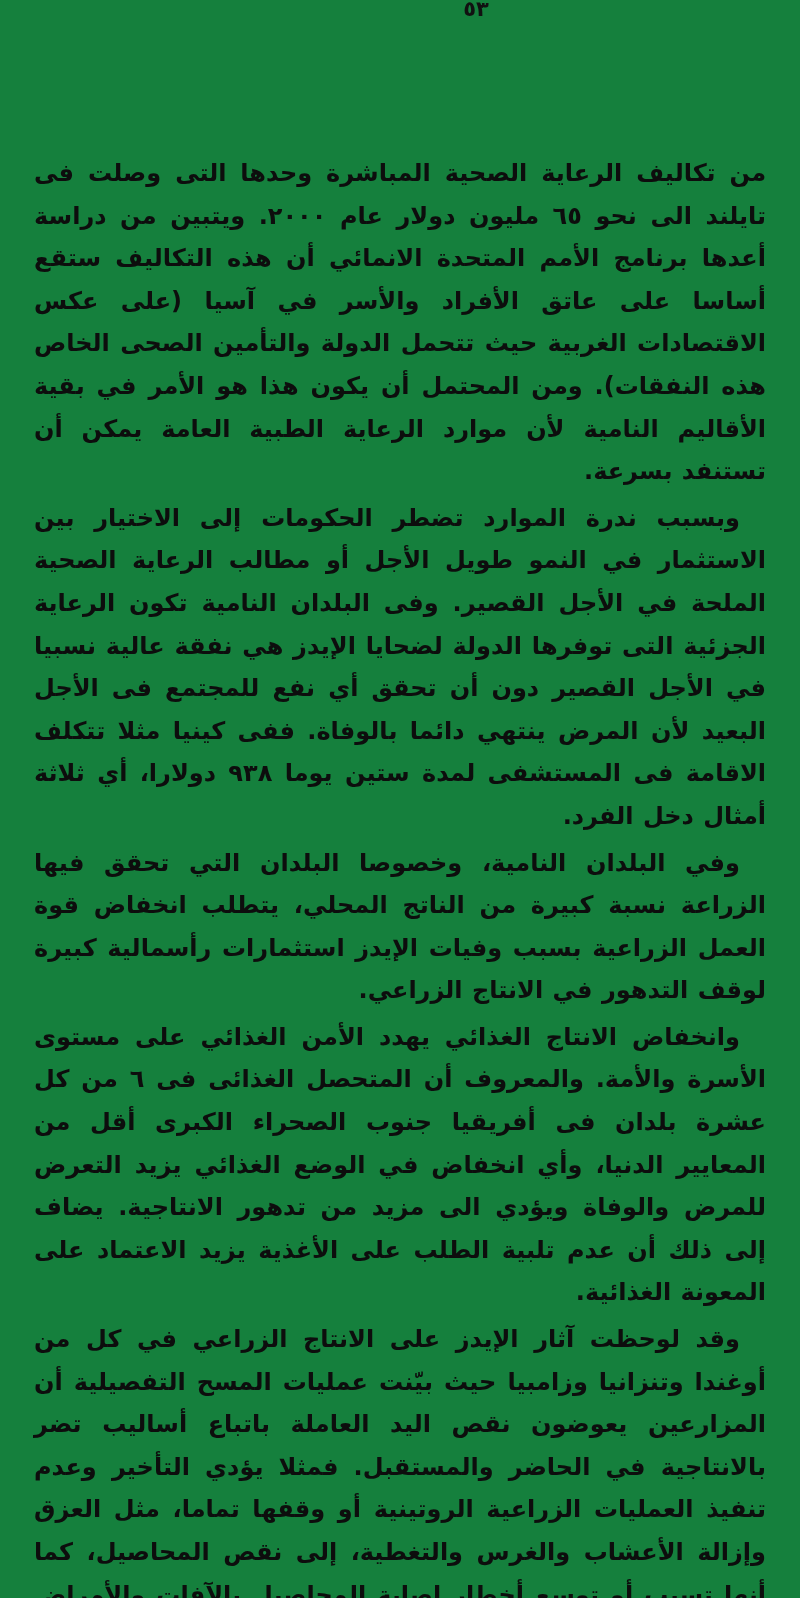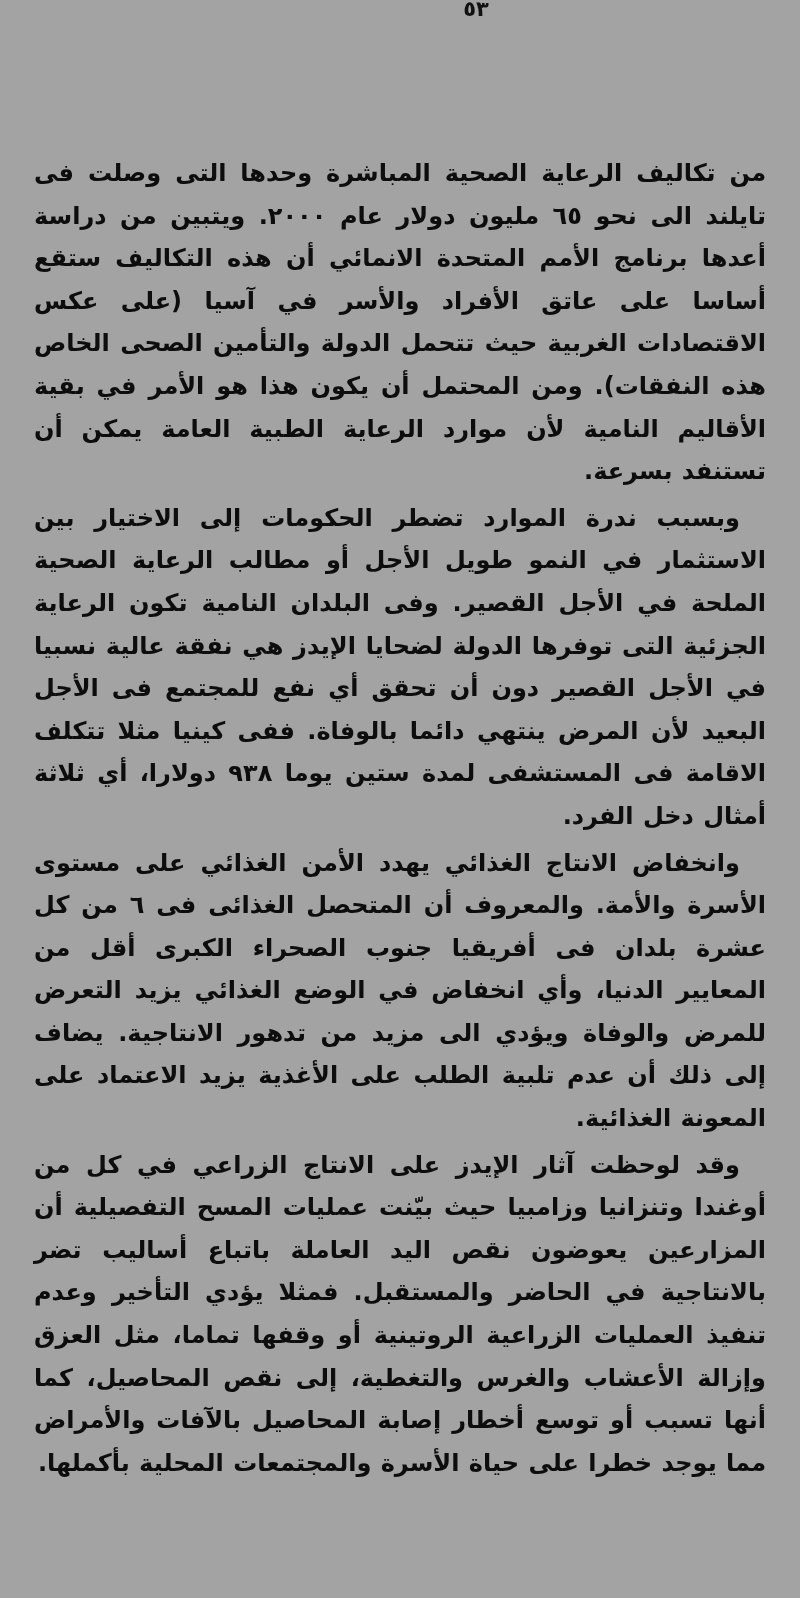--- a/index.html
+++ b/index.html
@@ -4,21 +4,21 @@
 <style>
   html, body {
     margin: 0;
     padding: 0;
     background: #ffffff;
   }
   .page {
     position: relative;
     width: 800px;
     height: 1598px;
-    background: #a3a3a3;
+    background: #15803d;
     overflow: hidden;
     font-family: "DejaVu Sans", sans-serif;
     color: #0d0d0d;
   }
   .page-number {
     position: absolute;
     top: -3px;
     left: 446px;
     width: 60px;
     text-align: center;
@@ -53,18 +53,19 @@
 </head>
 <body>
 
 <div class="page">
 
   <div class="page-number">٥٣</div>
 
   <div class="text-block">
     <p class="para">من تكاليف الرعاية الصحية المباشرة وحدها التى وصلت فى تايلند الى نحو ٦٥ مليون دولار عام ٢٠٠٠. ويتبين من دراسة أعدها برنامج الأمم المتحدة الانمائي أن هذه التكاليف ستقع أساسا على عاتق الأفراد والأسر في آسيا (على عكس الاقتصادات الغربية حيث تتحمل الدولة والتأمين الصحى الخاص هذه النفقات). ومن المحتمل أن يكون هذا هو الأمر في بقية الأقاليم النامية لأن موارد الرعاية الطبية العامة يمكن أن تستنفد بسرعة.</p>
     <p class="para indent">وبسبب ندرة الموارد تضطر الحكومات إلى الاختيار بين الاستثمار في النمو طويل الأجل أو مطالب الرعاية الصحية الملحة في الأجل القصير. وفى البلدان النامية تكون الرعاية الجزئية التى توفرها الدولة لضحايا الإيدز هي نفقة عالية نسبيا في الأجل القصير دون أن تحقق أي نفع للمجتمع فى الأجل البعيد لأن المرض ينتهي دائما بالوفاة. ففى كينيا مثلا تتكلف الاقامة فى المستشفى لمدة ستين يوما ٩٣٨ دولارا، أي ثلاثة أمثال دخل الفرد.</p>
+    <p class="para indent">وفي البلدان النامية، وخصوصا البلدان التي تحقق فيها الزراعة نسبة كبيرة من الناتج المحلي، يتطلب انخفاض قوة العمل الزراعية بسبب وفيات الإيدز استثمارات رأسمالية كبيرة لوقف التدهور في الانتاج الزراعي.</p>
     <p class="para indent">وانخفاض الانتاج الغذائي يهدد الأمن الغذائي على مستوى الأسرة والأمة. والمعروف أن المتحصل الغذائى فى ٦ من كل عشرة بلدان فى أفريقيا جنوب الصحراء الكبرى أقل من المعايير الدنيا، وأي انخفاض في الوضع الغذائي يزيد التعرض للمرض والوفاة ويؤدي الى مزيد من تدهور الانتاجية. يضاف إلى ذلك أن عدم تلبية الطلب على الأغذية يزيد الاعتماد على المعونة الغذائية.</p>
     <p class="para indent">وقد لوحظت آثار الإيدز على الانتاج الزراعي في كل من أوغندا وتنزانيا وزامبيا حيث بيّنت عمليات المسح التفصيلية أن المزارعين يعوضون نقص اليد العاملة باتباع أساليب تضر بالانتاجية في الحاضر والمستقبل. فمثلا يؤدي التأخير وعدم تنفيذ العمليات الزراعية الروتينية أو وقفها تماما، مثل العزق وإزالة الأعشاب والغرس والتغطية، إلى نقص المحاصيل، كما أنها تسبب أو توسع أخطار إصابة المحاصيل بالآفات والأمراض مما يوجد خطرا على حياة الأسرة والمجتمعات المحلية بأكملها.</p>
 
   </div>
 
 </div>
 
 </body></html>

